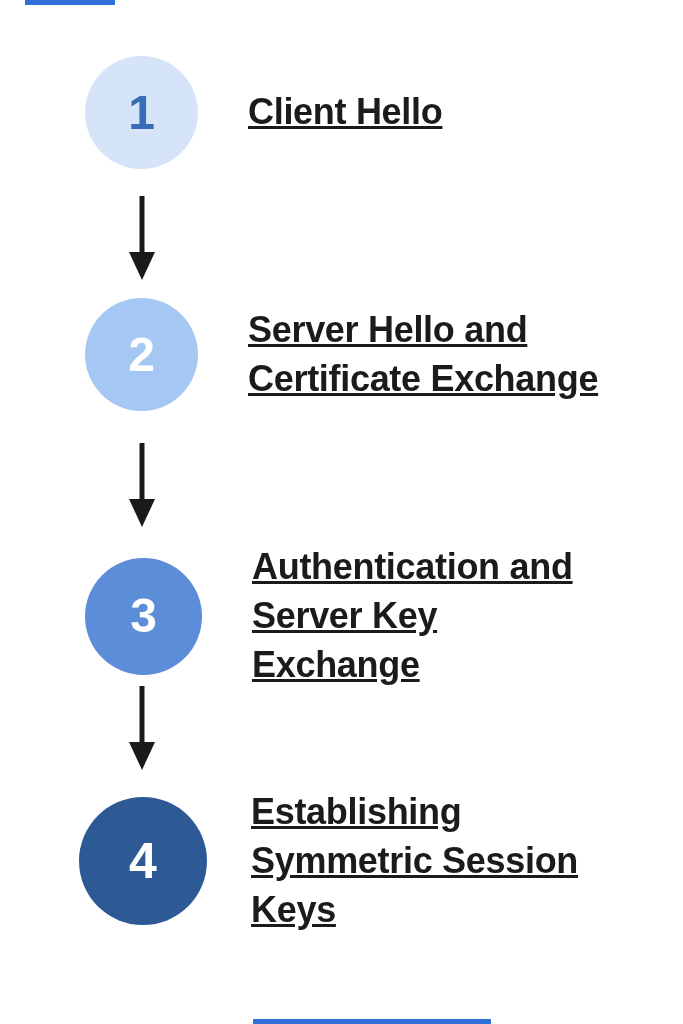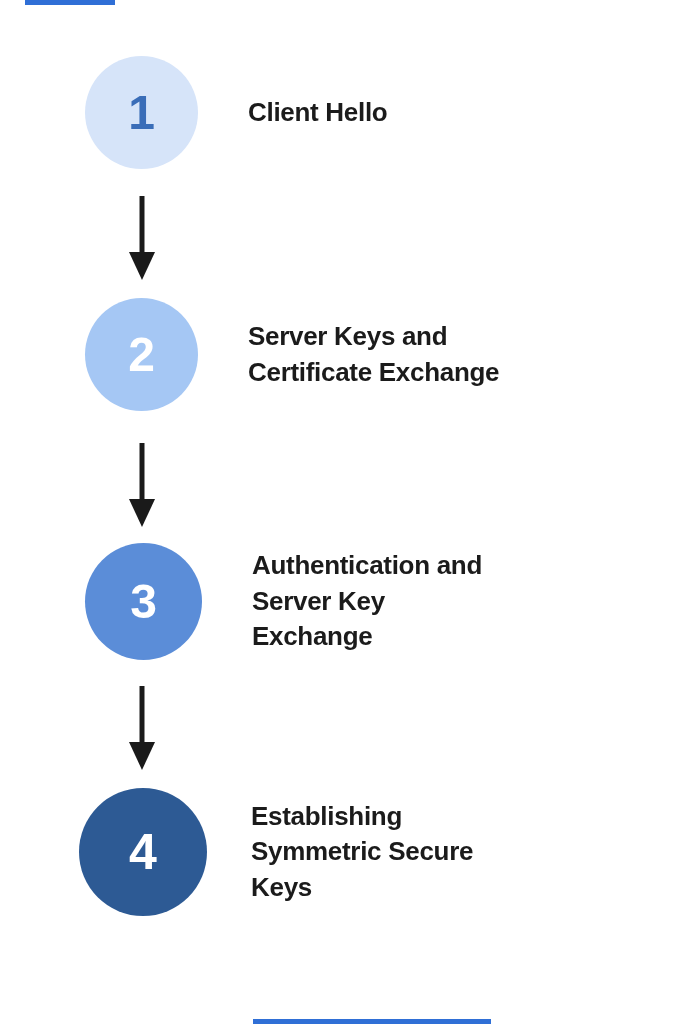--- a/index.html
+++ b/index.html
@@ -44,27 +44,28 @@
     justify-content: center;
     font-weight: 700;
     font-size: 48px;
     line-height: 1;
   }
   .step-1 .circle, .step-2 .circle { width: 113px; height: 113px; }
   .step-3 .circle { width: 117px; height: 117px; }
   .step-4 .circle { width: 128px; height: 128px; font-size: 50px; }
 
   .label {
-    font-size: 26px;
+    font-size: 36px;
     font-weight: 700;
     color: var(--text-color, #1b1b1b);
     white-space: pre-line;
     line-height: 1.36;
     letter-spacing: -0.3px;
     max-width: 400px;
+    text-decoration: underline;
   }
 
   .arrow {
     position: absolute;
     left: 125px;
     width: 34px;
     height: 88px;
     color: var(--arrow-color, #1a1a1a);
   }
   .arrow-1 { top: 194px; }
@@ -91,21 +92,21 @@
     <svg viewBox="0 0 34 88" xmlns="http://www.w3.org/2000/svg">
       <line x1="17" y1="2" x2="17" y2="62" stroke="currentColor" stroke-width="5"></line>
       <polygon points="4,58 30,58 17,86" fill="currentColor"></polygon>
     </svg>
   </div>
 
   <div class="step step-2">
     <div class="circle" style="background: rgb(165, 199, 244); color: rgb(255, 255, 255);">
       <span>2</span>
     </div>
-    <div class="label">Server Keys and
+    <div class="label">Server Hello and
 Certificate Exchange</div>
   </div>
 
   <div class="arrow arrow-2">
     <svg viewBox="0 0 34 88" xmlns="http://www.w3.org/2000/svg">
       <line x1="17" y1="2" x2="17" y2="62" stroke="currentColor" stroke-width="5"></line>
       <polygon points="4,58 30,58 17,86" fill="currentColor"></polygon>
     </svg>
   </div>
 
@@ -123,17 +124,17 @@
       <line x1="17" y1="2" x2="17" y2="62" stroke="currentColor" stroke-width="5"></line>
       <polygon points="4,58 30,58 17,86" fill="currentColor"></polygon>
     </svg>
   </div>
 
   <div class="step step-4">
     <div class="circle" style="background: rgb(45, 90, 148); color: rgb(255, 255, 255);">
       <span>4</span>
     </div>
     <div class="label">Establishing
-Symmetric Secure
+Symmetric Session
 Keys</div>
   </div>
 
 </div>
 
 </body></html>

